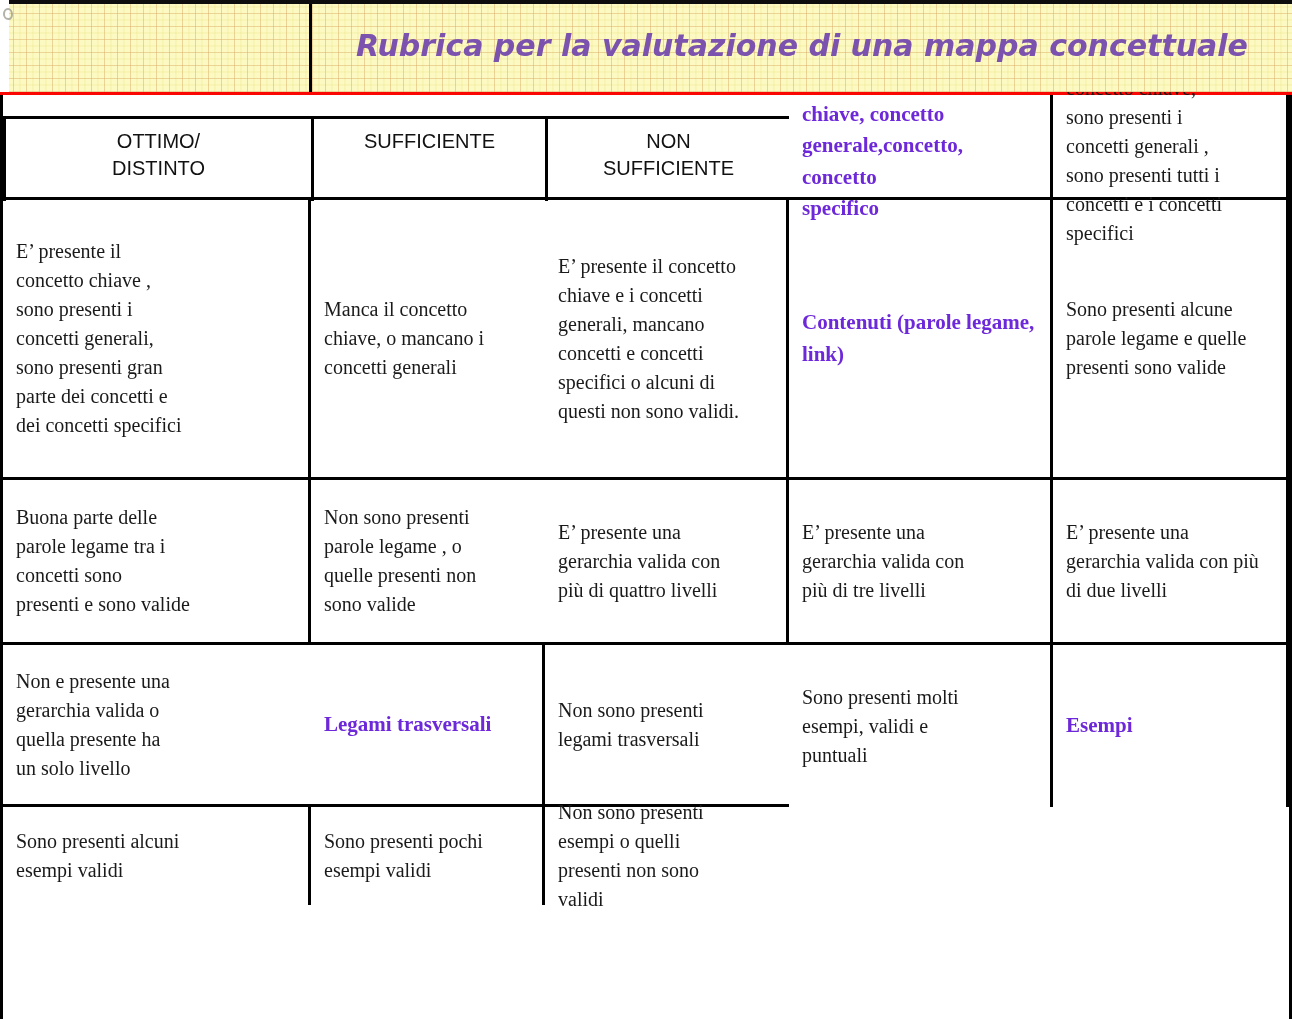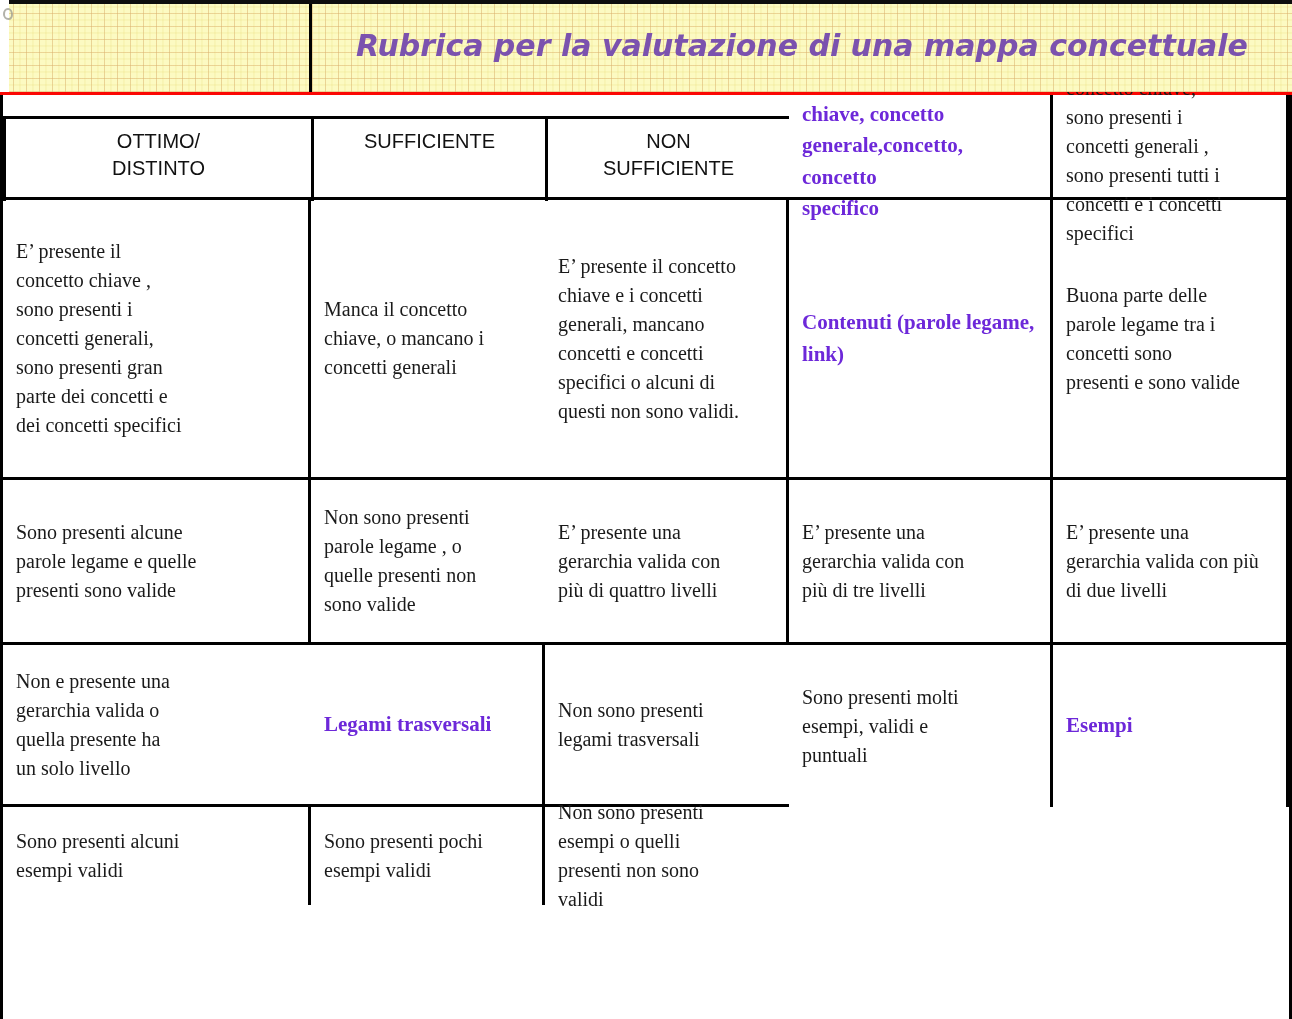--- a/index.html
+++ b/index.html
@@ -170,29 +170,29 @@
 concetti e concetti
 specifici o alcuni di
 questi non sono validi.</span>
       </div>
 
     <div class="cell label">
         <span class="txt">Contenuti (parole legame,
 link)</span>
       </div>
     <div class="cell">
+        <span class="txt">Sono presenti alcune
+parole legame e quelle
+presenti sono valide</span>
+      </div>
+    <div class="cell">
         <span class="txt">Buona parte delle
 parole legame tra i
 concetti sono
 presenti e sono valide</span>
-      </div>
-    <div class="cell">
-        <span class="txt">Sono presenti alcune
-parole legame e quelle
-presenti sono valide</span>
       </div>
     <div class="cell lastcol">
         <span class="txt">Non sono presenti
 parole legame , o
 quelle presenti non
 sono valide</span>
       </div>
 
     <div class="cell">
         <span class="txt">E’ presente una

